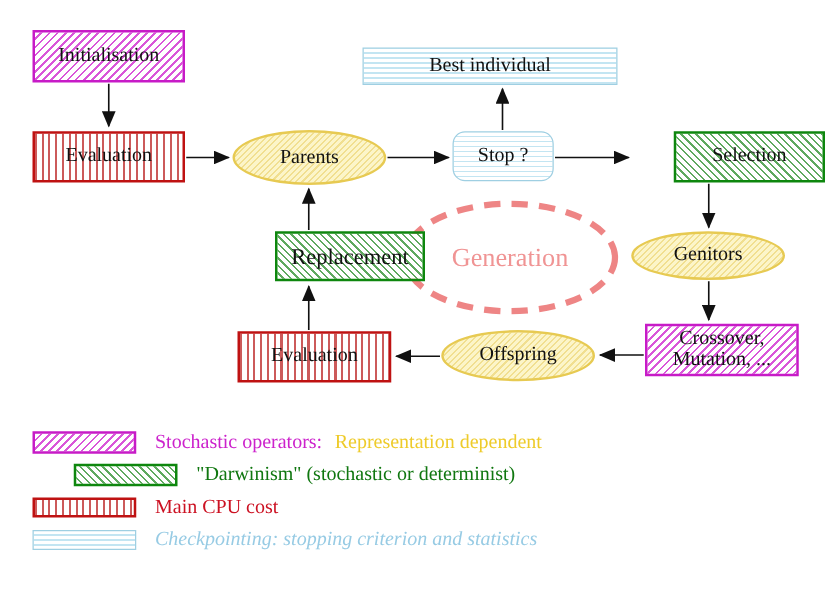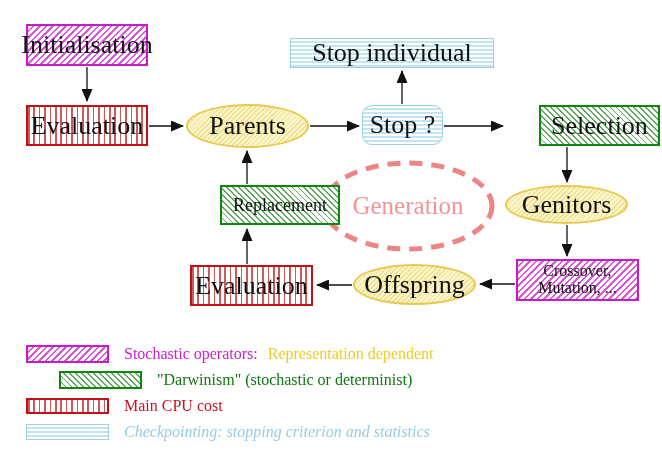--- a/index.html
+++ b/index.html
@@ -8,21 +8,21 @@
     width:662px;height:471px;
     background:#ffffff;
     font-family:"Liberation Serif","DejaVu Serif",serif;
     overflow:hidden;
   }
   svg.arrows{position:absolute;left:0;top:0;z-index:1;}
   .node{
     position:absolute;z-index:2;
     display:flex;align-items:center;justify-content:center;
     color:#111;text-align:center;
-    font-size:26px;line-height:1.05;
+    font-size:16px;line-height:1.05;
     box-sizing:border-box;
   }
   
   .hatch-magenta{
     border:2px solid #c71bc7;
     background:repeating-linear-gradient(135deg,#ffffff 0 3.1px,#d956d9 3.1px 4.6px);
   }
   .hatch-green{
     border:2px solid #0e870e;
     background:repeating-linear-gradient(45deg,#ffffff 0 2.9px,#5fa95f 2.9px 4.2px);
@@ -42,21 +42,21 @@
     background:repeating-linear-gradient(135deg,#fcf5c9 0 2.3px,#f1df90 2.3px 3.5px);
     text-align:center;
   }
   .rounded{border-radius:10px;}
   .small-text{font-size:16px;}
   .node .two-line{display:flex;flex-direction:column;}
   
   .gen-label{
     position:absolute;z-index:2;
     display:flex;align-items:center;justify-content:center;
-    color:#f09494;font-size:25px;
+    color:#f09494;font-size:21px;
   }
   
   .lrow{
     position:absolute;left:26px;z-index:2;
     display:flex;align-items:center;
     font-size:16px;white-space:nowrap;
   }
   .sw{display:inline-block;width:83px;box-sizing:border-box;margin-right:15px;flex:0 0 auto;}
   .sw.h18{height:18px;}
   .sw.h16{height:16px;}
@@ -97,21 +97,21 @@
 
   <div class="node stripe-red" style="left:26px;top:105px;width:122px;height:41px">
     <span>Evaluation</span>
   </div>
 
   <div class="node ellipse-yellow" style="left:186px;top:104px;width:123px;height:44px">
     <span>Parents</span>
   </div>
 
   <div class="node stripe-cyan" style="left:290px;top:38px;width:204px;height:30px">
-    <span>Stop individual</span>
+    <span>Best individual</span>
   </div>
 
   <div class="node stripe-cyan rounded" style="left:362px;top:105px;width:81px;height:40px">
     <span>Stop ?</span>
   </div>
 
   <div class="node hatch-green" style="left:506px;top:105px;width:121px;height:41px">
     <span>Selection</span>
   </div>
 

